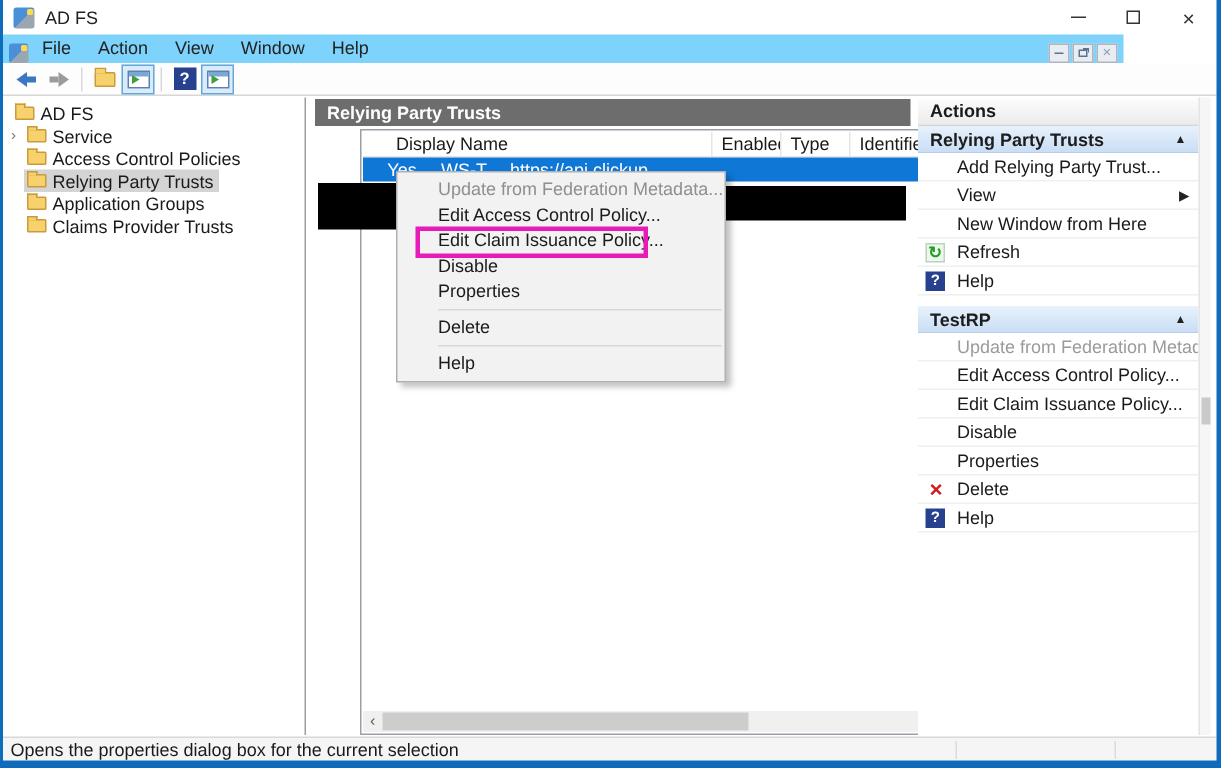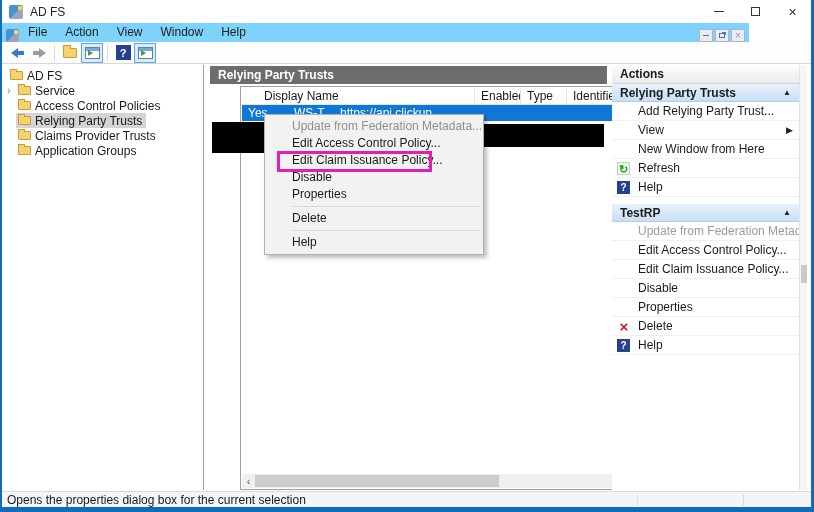--- a/index.html
+++ b/index.html
@@ -66,21 +66,21 @@
   .list-box { position:absolute; left:210px; top:86px; width:397px; height:404px; background:#fff; border:1px solid #999fa6;margin-left:30px; }
   .tbl-header { position:absolute; left:1px; top:1px; right:1px; height:17px; display:flex; border-bottom:1px solid #e5e5e5; background:#fff; }
   .th { padding-left:6px; line-height:17px; color:#1a1a1a; border-right:1px solid #e5e5e5; overflow:hidden; white-space:nowrap; }
   .th.c1 { width:233px; padding-left:22px; }
   .th.c2 { width:46px; }
   .th.c3 { width:46px; }
   .th.c4 { flex:1; border-right:none; }
   .row-selected { position:absolute; left:1px; top:18px; right:1px; height:16px; background:#0f78d7; color:#fff; display:flex; }
   .td { padding-left:6px; line-height:16px; overflow:hidden; white-space:nowrap; }
   .td.c1 { width:233px; padding-left:22px; font-weight:bold; }
-  .td.c2 { width:46px; }
+  .td.c2 { width:46px;text-align:center; }
   .td.c3 { width:46px; }
   .td.c4 { flex:1; }
   .redact { position:absolute; background:#000; z-index:5; }
   #redact-left { left:212px; top:122px; width:55px; height:31px; }
   #redact-right{ left:482px; top:124px; width:122px; height:23px; }
   .hscroll { position:absolute; left:1px; right:1px; bottom:1px; height:14px; background:#f0f0f0; display:flex; align-items:center; }
   .hs-arrow { width:13px; text-align:center; color:#5a5a5a; font-size:11px; line-height:14px; }
   .hs-thumb { position:absolute; left:13px; width:244px; top:1px; height:12px; background:#cdcdcd; }
 
   
@@ -203,26 +203,26 @@
   <div class="tree-row">
     <span class="tree-expander"></span>
     <span class="tree-sel-wrap selected">
       <span class="folder-sm"></span>
       <span class="tree-label">Relying Party Trusts</span>
     </span>
   </div>
   <div class="tree-row">
     <span class="tree-expander"></span>
     <span class="folder-sm"></span>
+    <span class="tree-label">Application Groups</span>
+  </div>
+  <div class="tree-row">
+    <span class="tree-expander"></span>
+    <span class="folder-sm"></span>
     <span class="tree-label">Claims Provider Trusts</span>
-  </div>
-  <div class="tree-row">
-    <span class="tree-expander"></span>
-    <span class="folder-sm"></span>
-    <span class="tree-label">Application Groups</span>
   </div>
 </div>
 
 <div class="center-header">Relying Party Trusts</div>
 <div class="list-box">
   <div class="tbl-header">
     <div class="th c1">Display Name</div>
     <div class="th c2">Enabled</div>
     <div class="th c3">Type</div>
     <div class="th c4">Identifier</div>

